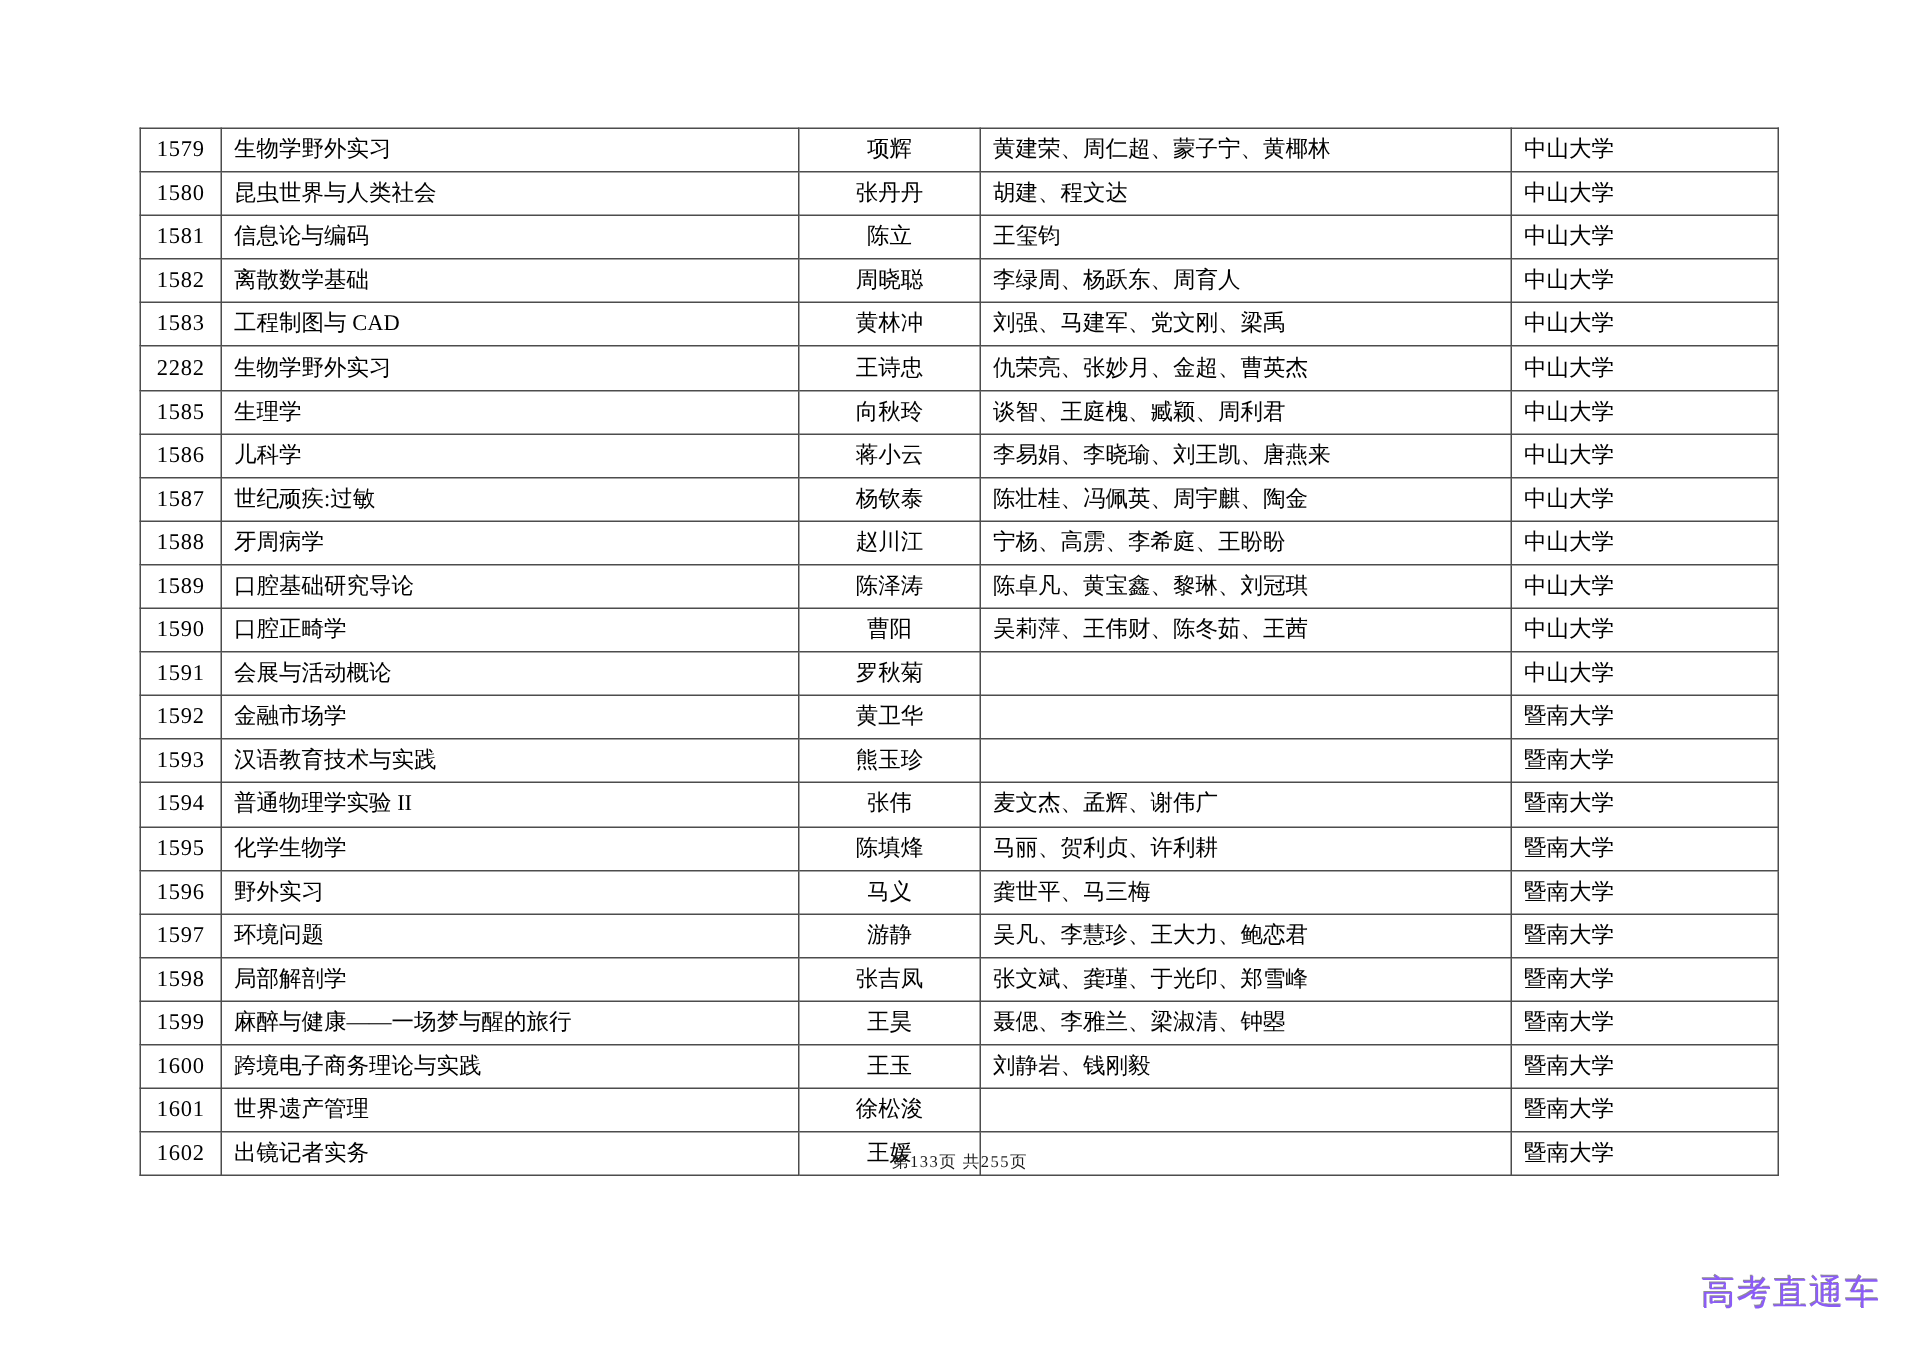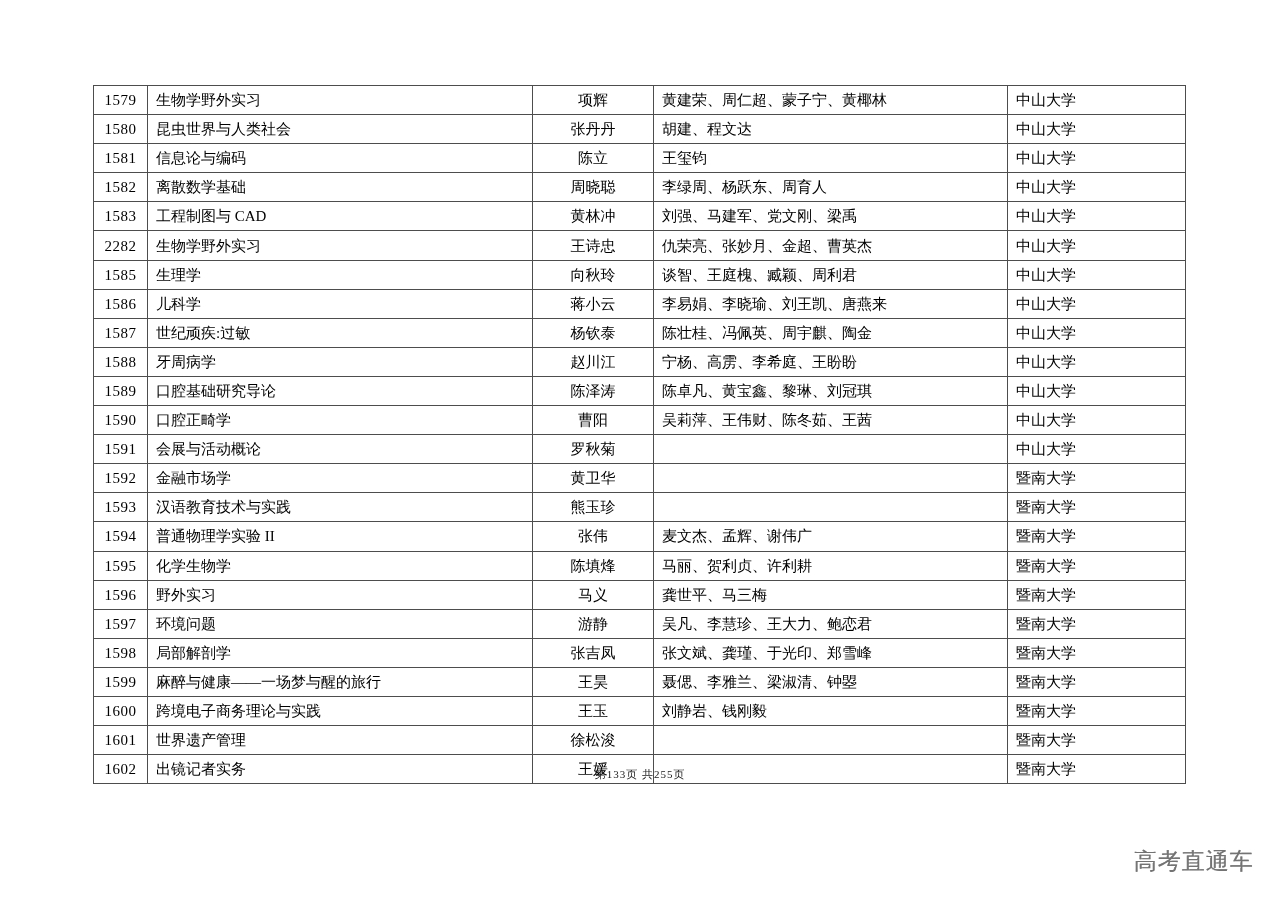--- a/index.html
+++ b/index.html
@@ -57,21 +57,21 @@
     font-size: 11px;
     color: #1a1a1a;
     letter-spacing: 1px;
   }
   .watermark {
     position: absolute;
     top: 846px;
     right: 26px;
     font-size: 23px;
     font-family: "Liberation Sans", "DejaVu Sans", sans-serif;
-    color: #737373;
+    color: #8b5cf6;
     text-shadow: 1px 1px 0 #ffffff, -0.5px -0.5px 0 #8f8f8f;
     letter-spacing: 1px;
   }
 </style>
 </head>
 <body>
 
 <div class="doc-page">
 
   <table class="course-table">

